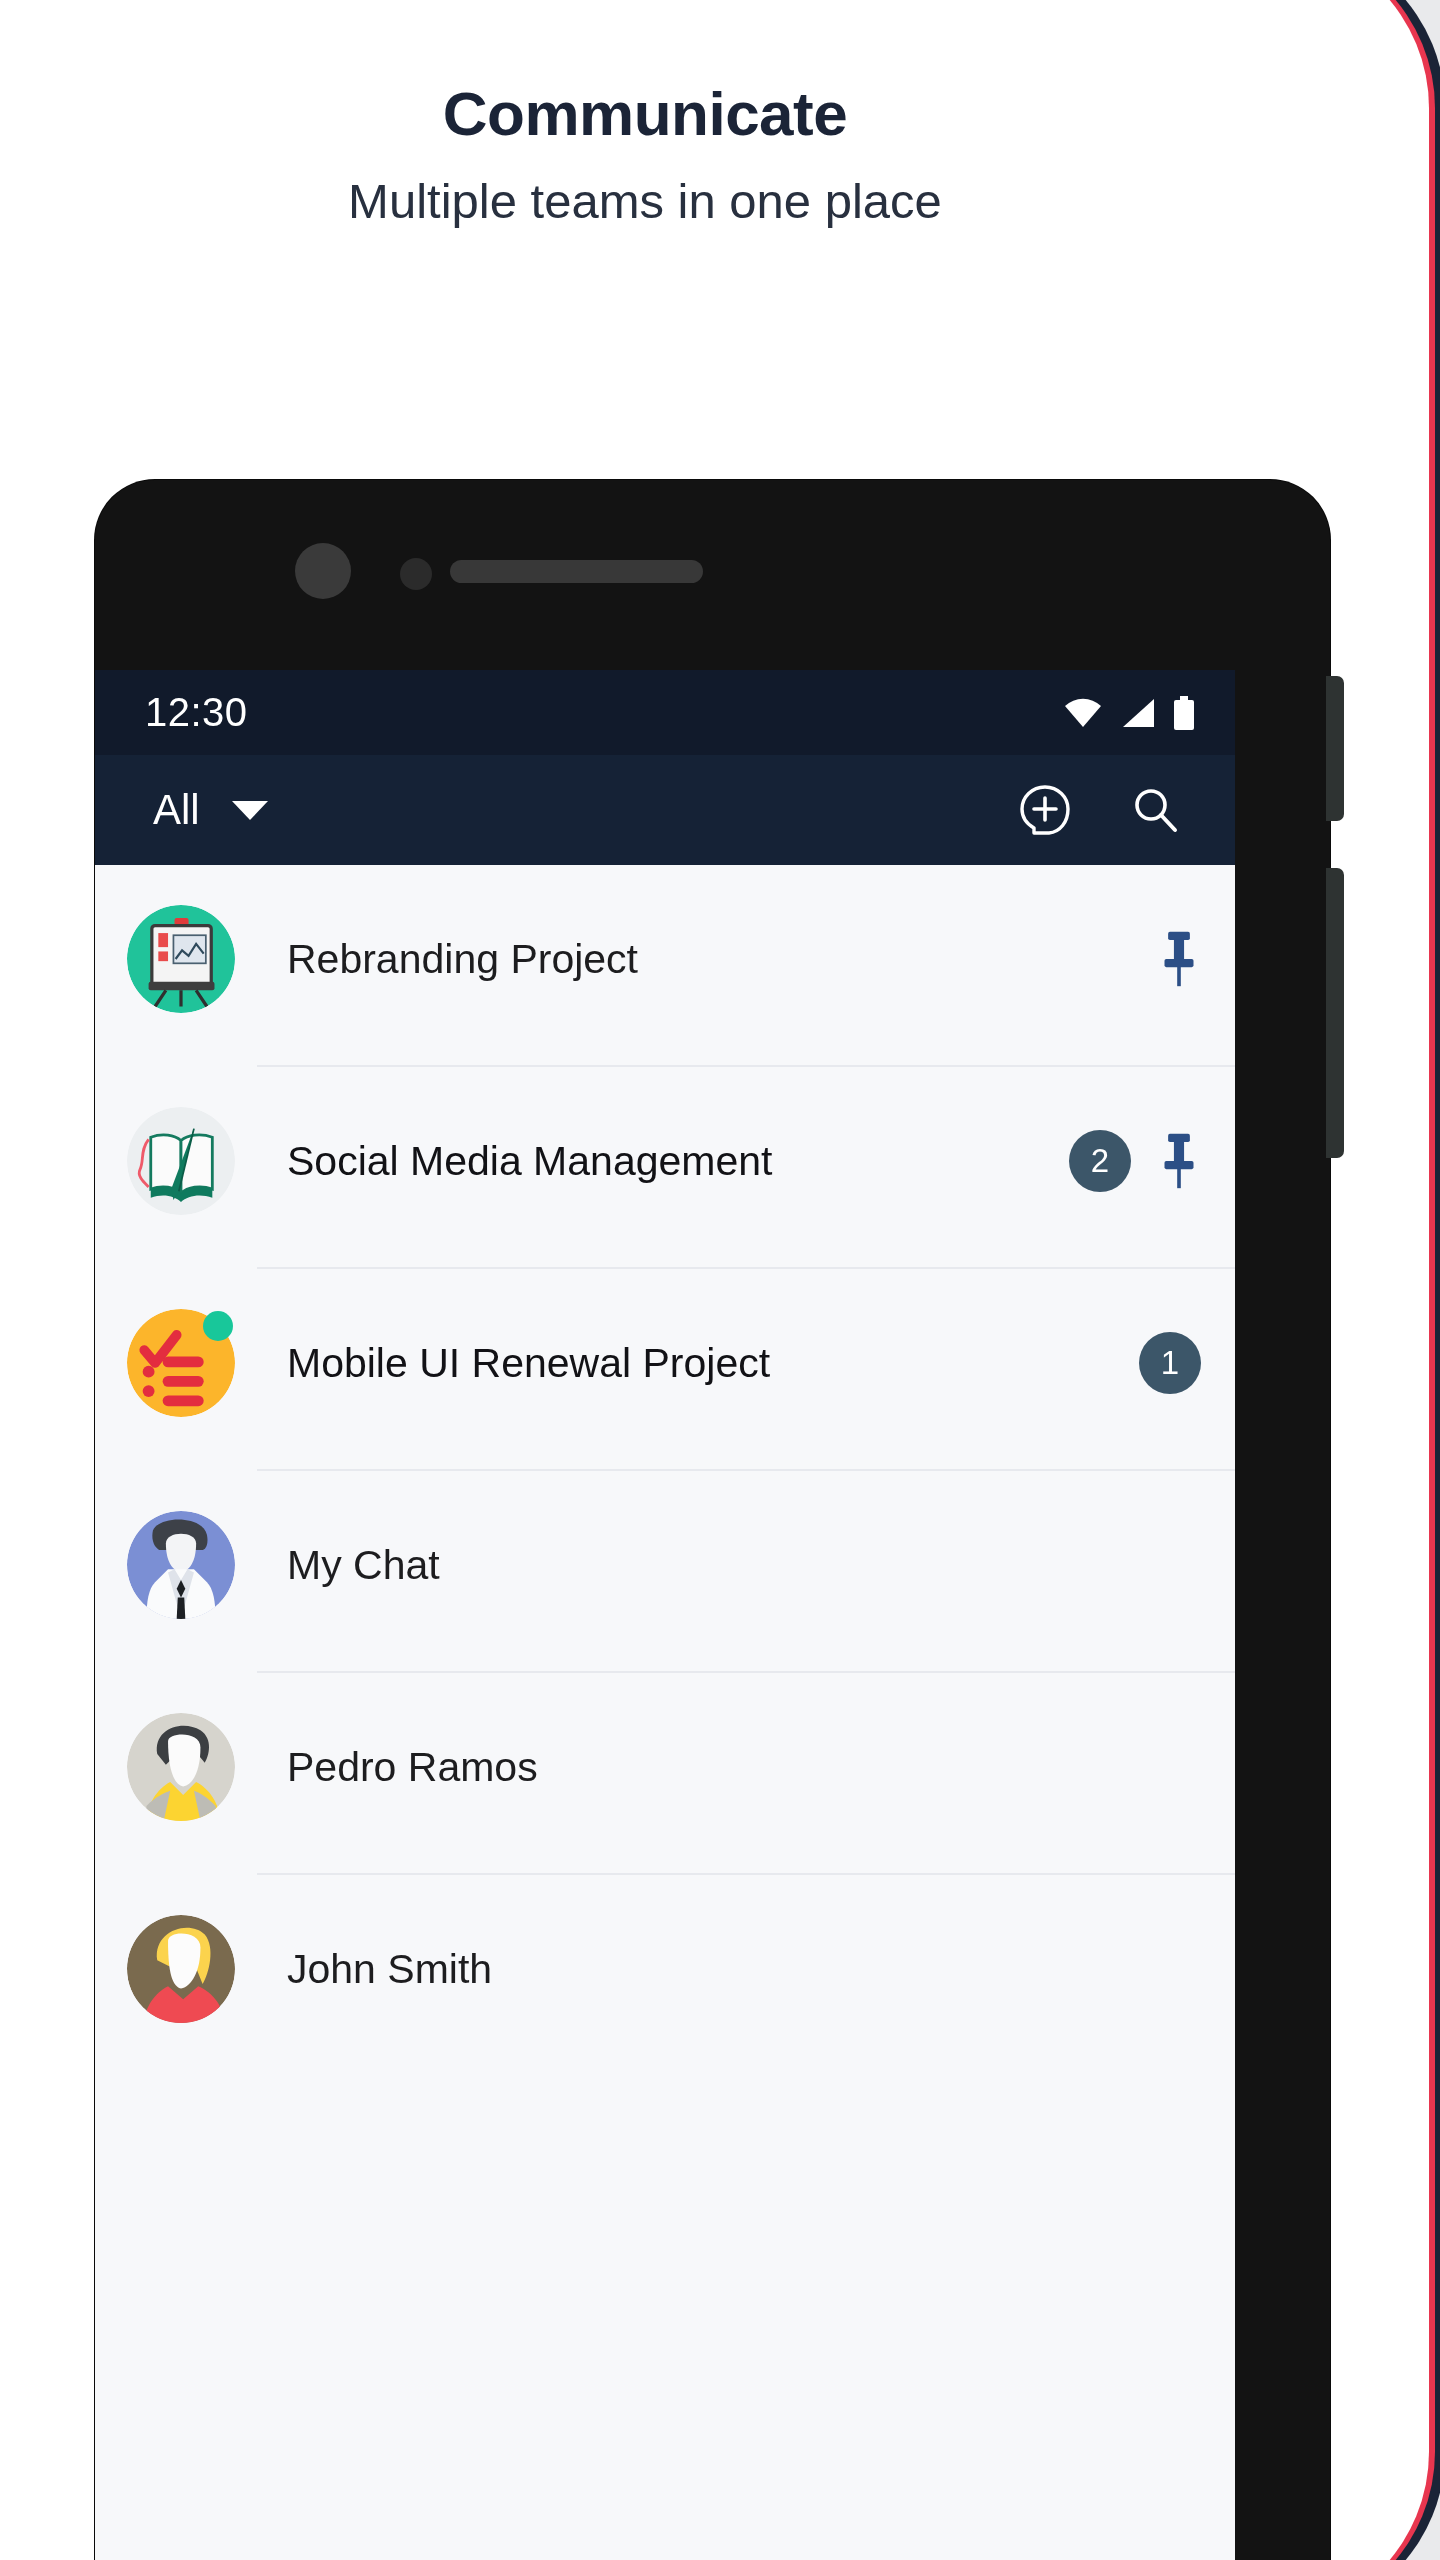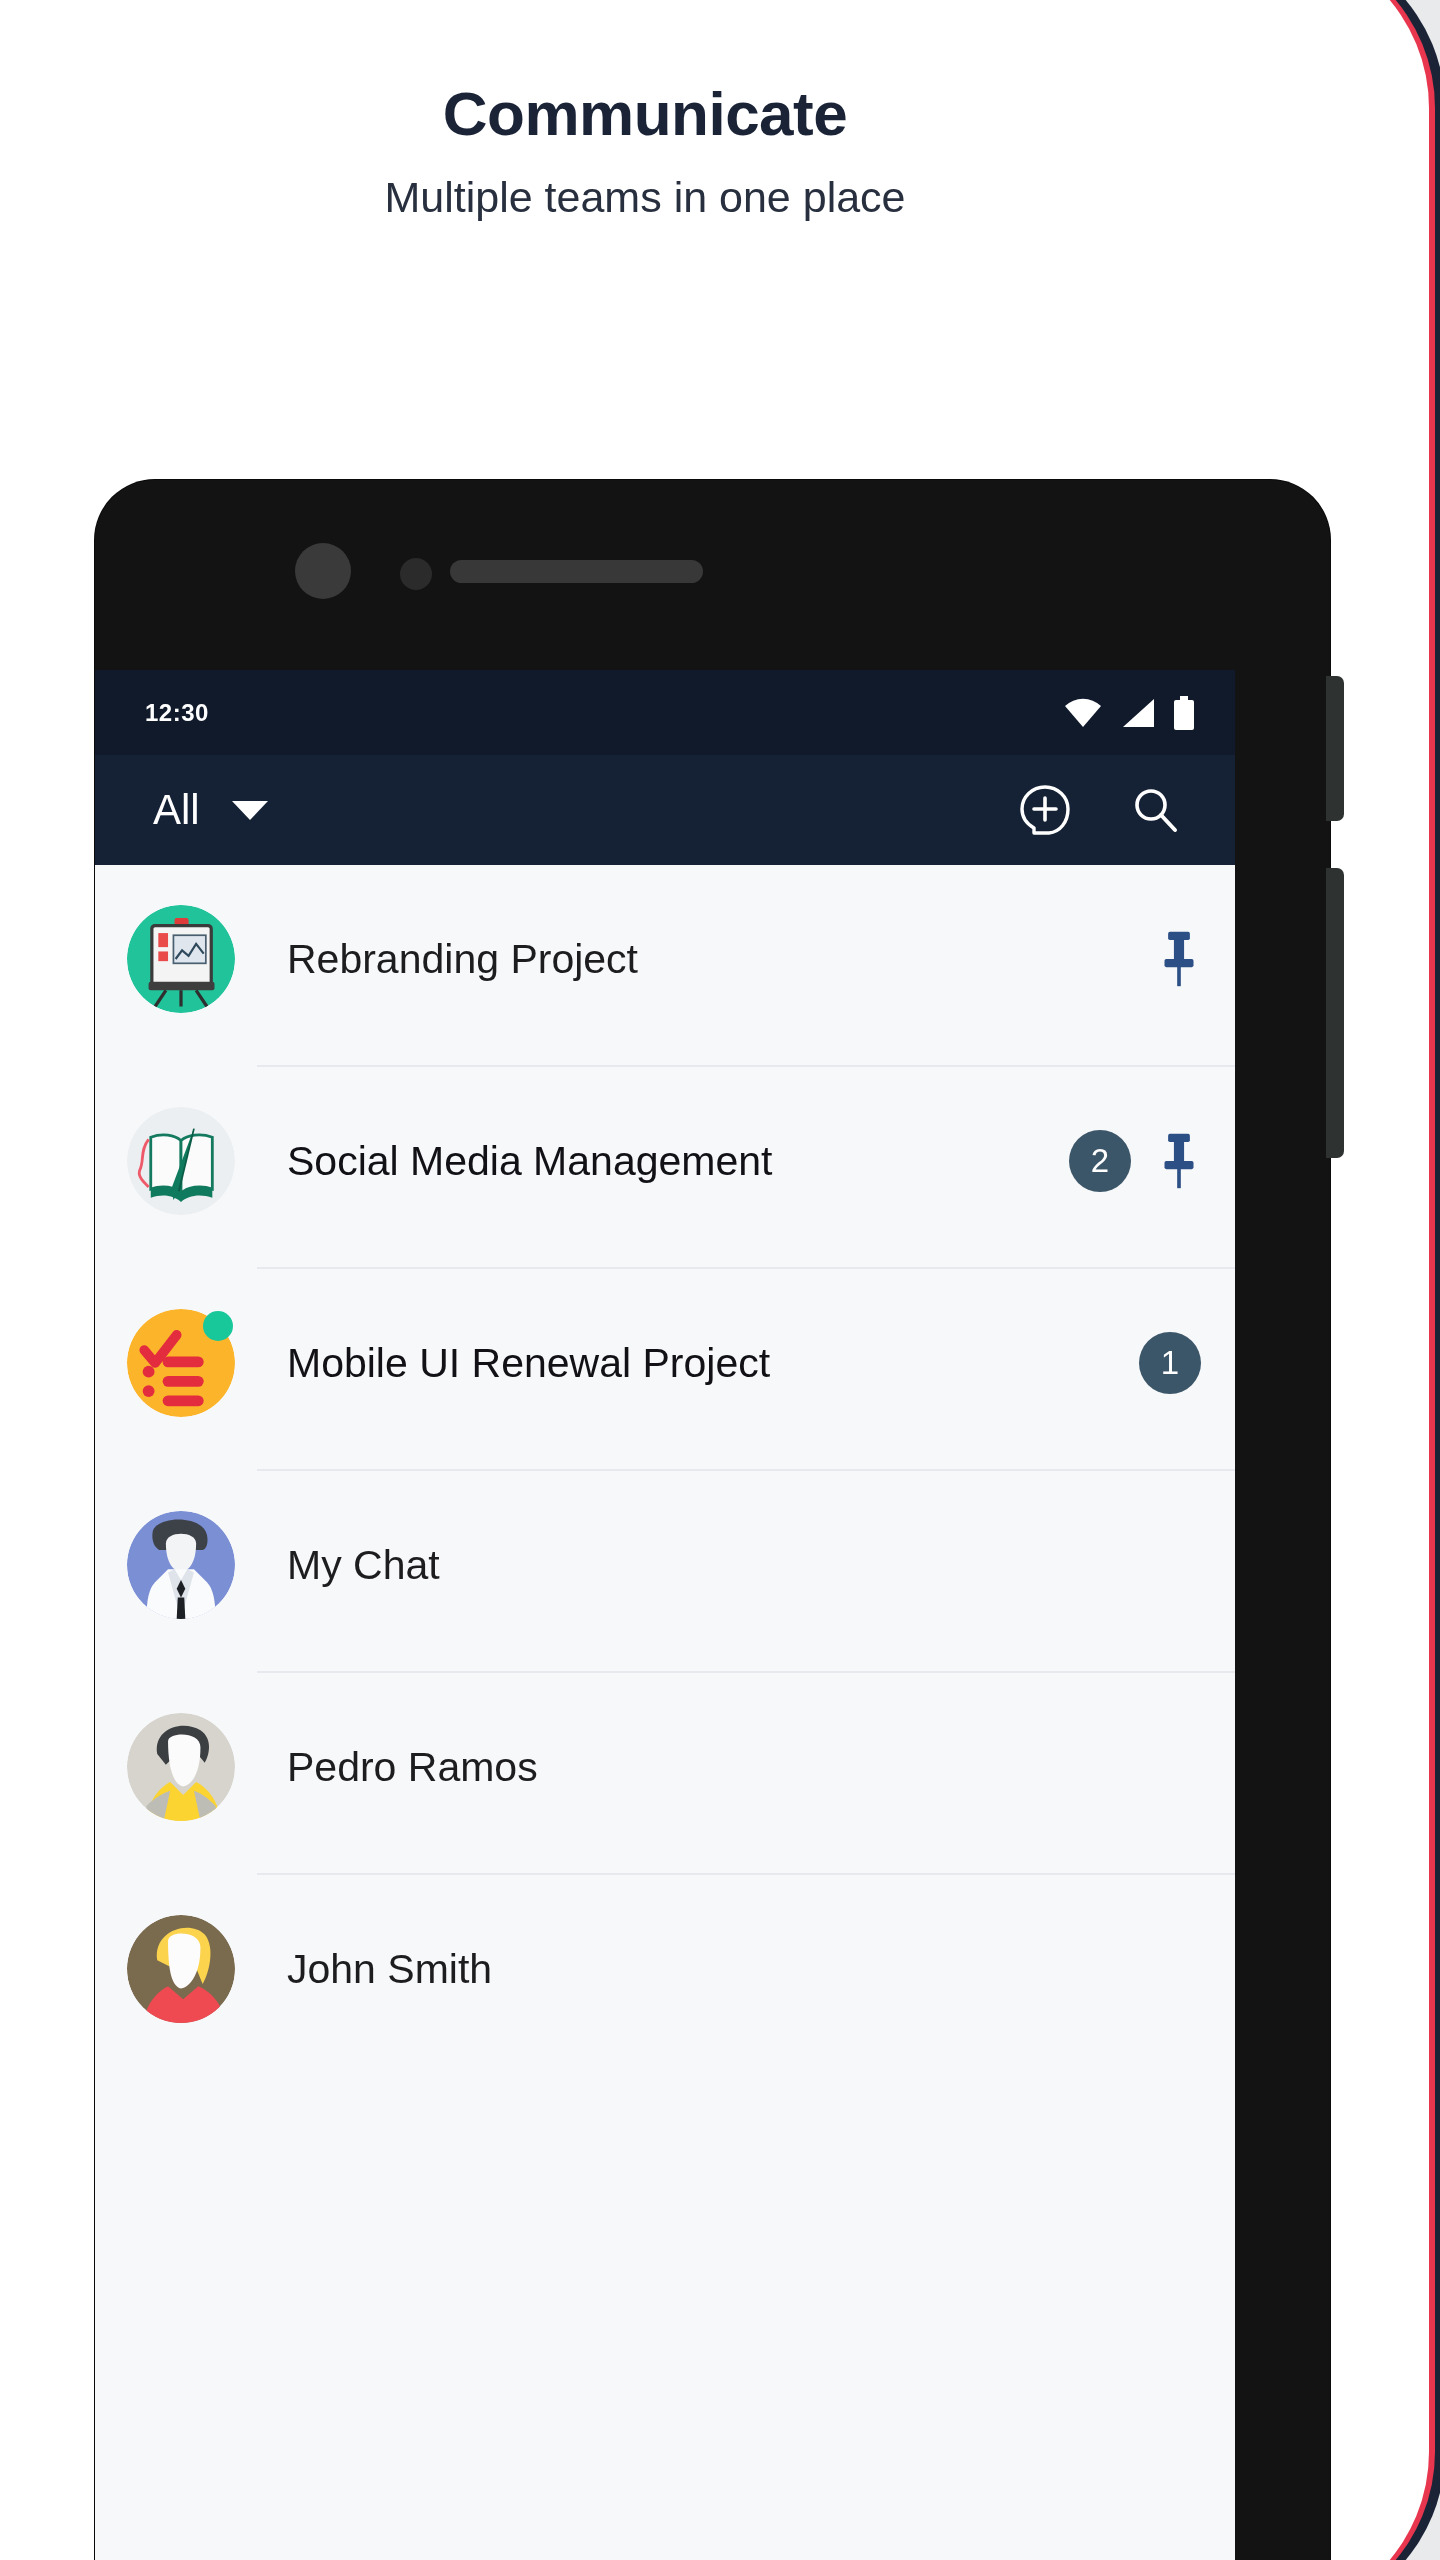--- a/index.html
+++ b/index.html
@@ -28,21 +28,21 @@
   }
   #headline .title{
     font-size:62px;
     font-weight:bold;
     color:#1b2437;
     letter-spacing:-0.5px;
     line-height:1.15;
   }
   #headline .subtitle{
     margin-top:24px;
-    font-size:43px;
+    font-size:49px;
     font-weight:normal;
     color:#28303f;
     line-height:1.15;
   }
 
   
   #phone{
     position:absolute;
     left:95px; top:480px;
     width:1235px; height:2120px;
@@ -89,21 +89,21 @@
     overflow:hidden;
   }
   
   #statusbar{
     height:85px;
     background:#111a2b;
     display:flex; align-items:center;
     padding:0 40px 0 50px;
     color:#fff;
   }
-  #status-time{ font-size:24px; letter-spacing:0.5px;font-weight:bold; }
+  #status-time{ font-size:40px; letter-spacing:0.5px; }
   #status-icons{ margin-left:auto; display:flex; align-items:center; gap:18px; }
 
   
   #appbar{
     height:110px;
     background:#152236;
     display:flex; align-items:center;
     padding:0 36px 0 58px;
     color:#ffffff;
     text-align:center;

